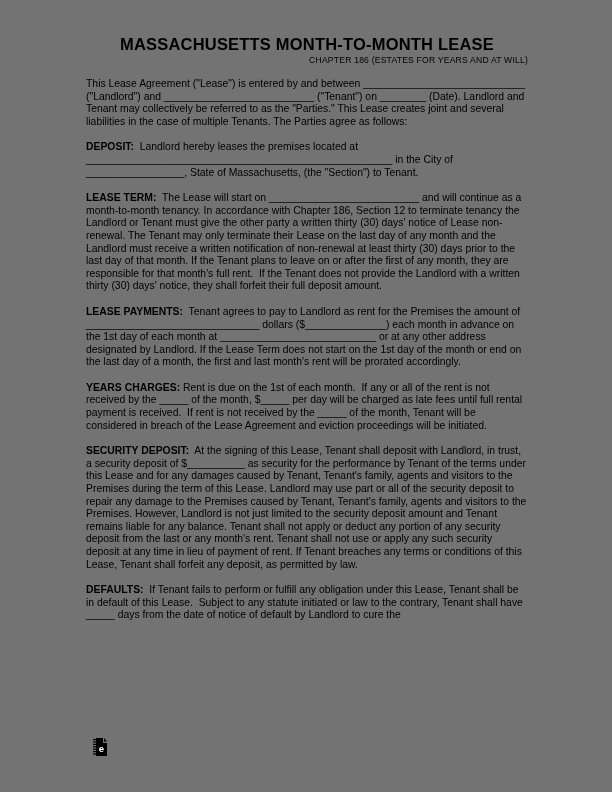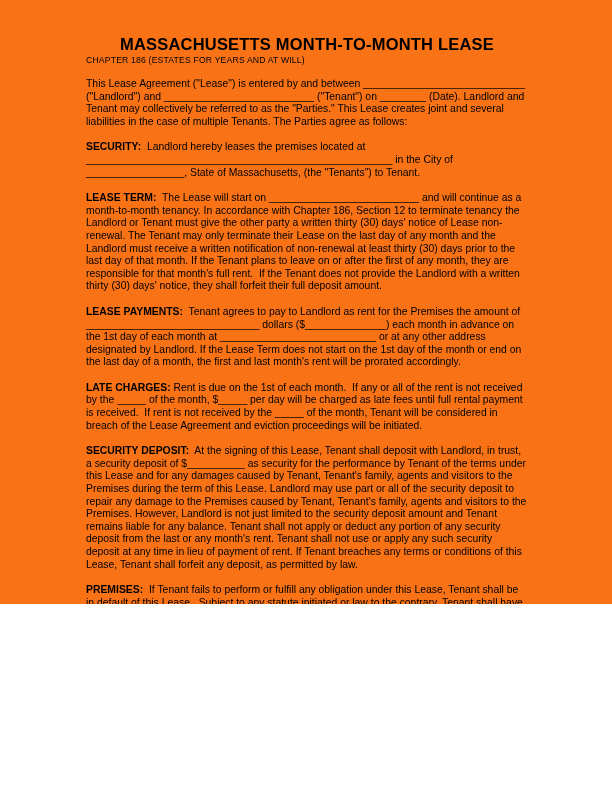--- a/index.html
+++ b/index.html
@@ -3,22 +3,22 @@
 <meta charset="utf-8">
 <style>
   html, body {
     margin: 0;
     padding: 0;
     background: #ffffff;
   }
   .page {
     position: relative;
     width: 612px;
-    height: 604px;
-    background: #f97316;
+    height: 792px;
+    background: #737373;
     overflow: hidden;
     font-family: "Liberation Sans", sans-serif;
     color: #000000;
   }
   .doc {
     position: absolute;
     left: 86px;
     top: 36px;
     width: 442px;
     font-size: 10.4px;
@@ -30,21 +30,21 @@
     line-height: 17px;
     font-weight: bold;
     text-align: center;
     letter-spacing: 0.2px;
   }
   .doc-subtitle {
     margin: 2px 0 0 0;
     font-size: 8.6px;
     line-height: 10px;
     font-weight: normal;
-    text-align: left;
+    text-align: right;
     letter-spacing: 0.2px;
   }
   .doc p {
     margin: 13px 0 0 0;
     white-space: pre-wrap;
     overflow-wrap: anywhere;
     text-align: left;
   }
   .doc p b {
     font-weight: bold;
@@ -61,32 +61,32 @@
 <body>
 
 <div class="page">
   <div class="doc">
 
     <h1 class="doc-title">MASSACHUSETTS MONTH-TO-MONTH LEASE</h1>
     <h2 class="doc-subtitle">CHAPTER 186 (ESTATES FOR YEARS AND AT WILL)</h2>
 
     <p><span>This Lease Agreement ("Lease") is entered by and between ____________________________ ("Landlord") and __________________________ ("Tenant") on ________ (Date). Landlord and Tenant may collectively be referred to as the "Parties." This Lease creates joint and several liabilities in the case of multiple Tenants. The Parties agree as follows:</span></p>
 
-    <p><b>SECURITY:</b><span>  Landlord hereby leases the premises located at _____________________________________________________ in the City of _________________, State of Massachusetts, (the "Tenants") to Tenant.</span></p>
+    <p><b>DEPOSIT:</b><span>  Landlord hereby leases the premises located at _____________________________________________________ in the City of _________________, State of Massachusetts, (the "Section") to Tenant.</span></p>
 
     <p><b>LEASE TERM:</b><span>  The Lease will start on __________________________ and will continue as a month-to-month tenancy. In accordance with Chapter 186, Section 12 to terminate tenancy the Landlord or Tenant must give the other party a written thirty (30) days' notice of Lease non-renewal. The Tenant may only terminate their Lease on the last day of any month and the Landlord must receive a written notification of non-renewal at least thirty (30) days prior to the last day of that month. If the Tenant plans to leave on or after the first of any month, they are responsible for that month's full rent.  If the Tenant does not provide the Landlord with a written thirty (30) days' notice, they shall forfeit their full deposit amount.</span></p>
 
     <p><b>LEASE PAYMENTS:</b><span>  Tenant agrees to pay to Landlord as rent for the Premises the amount of ______________________________ dollars ($______________) each month in advance on the 1st day of each month at ___________________________ or at any other address designated by Landlord. If the Lease Term does not start on the 1st day of the month or end on the last day of a month, the first and last month's rent will be prorated accordingly.</span></p>
 
-    <p><b>LATE CHARGES:</b><span> Rent is due on the 1st of each month.  If any or all of the rent is not received by the _____ of the month, $_____ per day will be charged as late fees until full rental payment is received.  If rent is not received by the _____ of the month, Tenant will be considered in breach of the Lease Agreement and eviction proceedings will be initiated.</span></p>
+    <p><b>YEARS CHARGES:</b><span> Rent is due on the 1st of each month.  If any or all of the rent is not received by the _____ of the month, $_____ per day will be charged as late fees until full rental payment is received.  If rent is not received by the _____ of the month, Tenant will be considered in breach of the Lease Agreement and eviction proceedings will be initiated.</span></p>
 
 
     <p><b>SECURITY DEPOSIT:</b><span>  At the signing of this Lease, Tenant shall deposit with Landlord, in trust, a security deposit of $__________ as security for the performance by Tenant of the terms under this Lease and for any damages caused by Tenant, Tenant's family, agents and visitors to the Premises during the term of this Lease. Landlord may use part or all of the security deposit to repair any damage to the Premises caused by Tenant, Tenant's family, agents and visitors to the Premises. However, Landlord is not just limited to the security deposit amount and Tenant remains liable for any balance. Tenant shall not apply or deduct any portion of any security deposit from the last or any month's rent. Tenant shall not use or apply any such security deposit at any time in lieu of payment of rent. If Tenant breaches any terms or conditions of this Lease, Tenant shall forfeit any deposit, as permitted by law.</span></p>
 
-    <p><b>PREMISES:</b><span>  If Tenant fails to perform or fulfill any obligation under this Lease, Tenant shall be in default of this Lease.  Subject to any statute initiated or law to the contrary, Tenant shall have _____ days from the date of notice of default by Landlord to cure the</span></p>
+    <p><b>DEFAULTS:</b><span>  If Tenant fails to perform or fulfill any obligation under this Lease, Tenant shall be in default of this Lease.  Subject to any statute initiated or law to the contrary, Tenant shall have _____ days from the date of notice of default by Landlord to cure the</span></p>
 
   </div>
 
   <div class="logo">
     <svg width="16" height="20" viewBox="0 0 16 20" xmlns="http://www.w3.org/2000/svg">
 
       <path d="M4 1 L11 1 L11 6 L15 6 L15 19 L4 19 Z" fill="#000000"></path>
 
       <path d="M12 1 L15 4.5 L12 4.5 Z" fill="#000000"></path>
 

